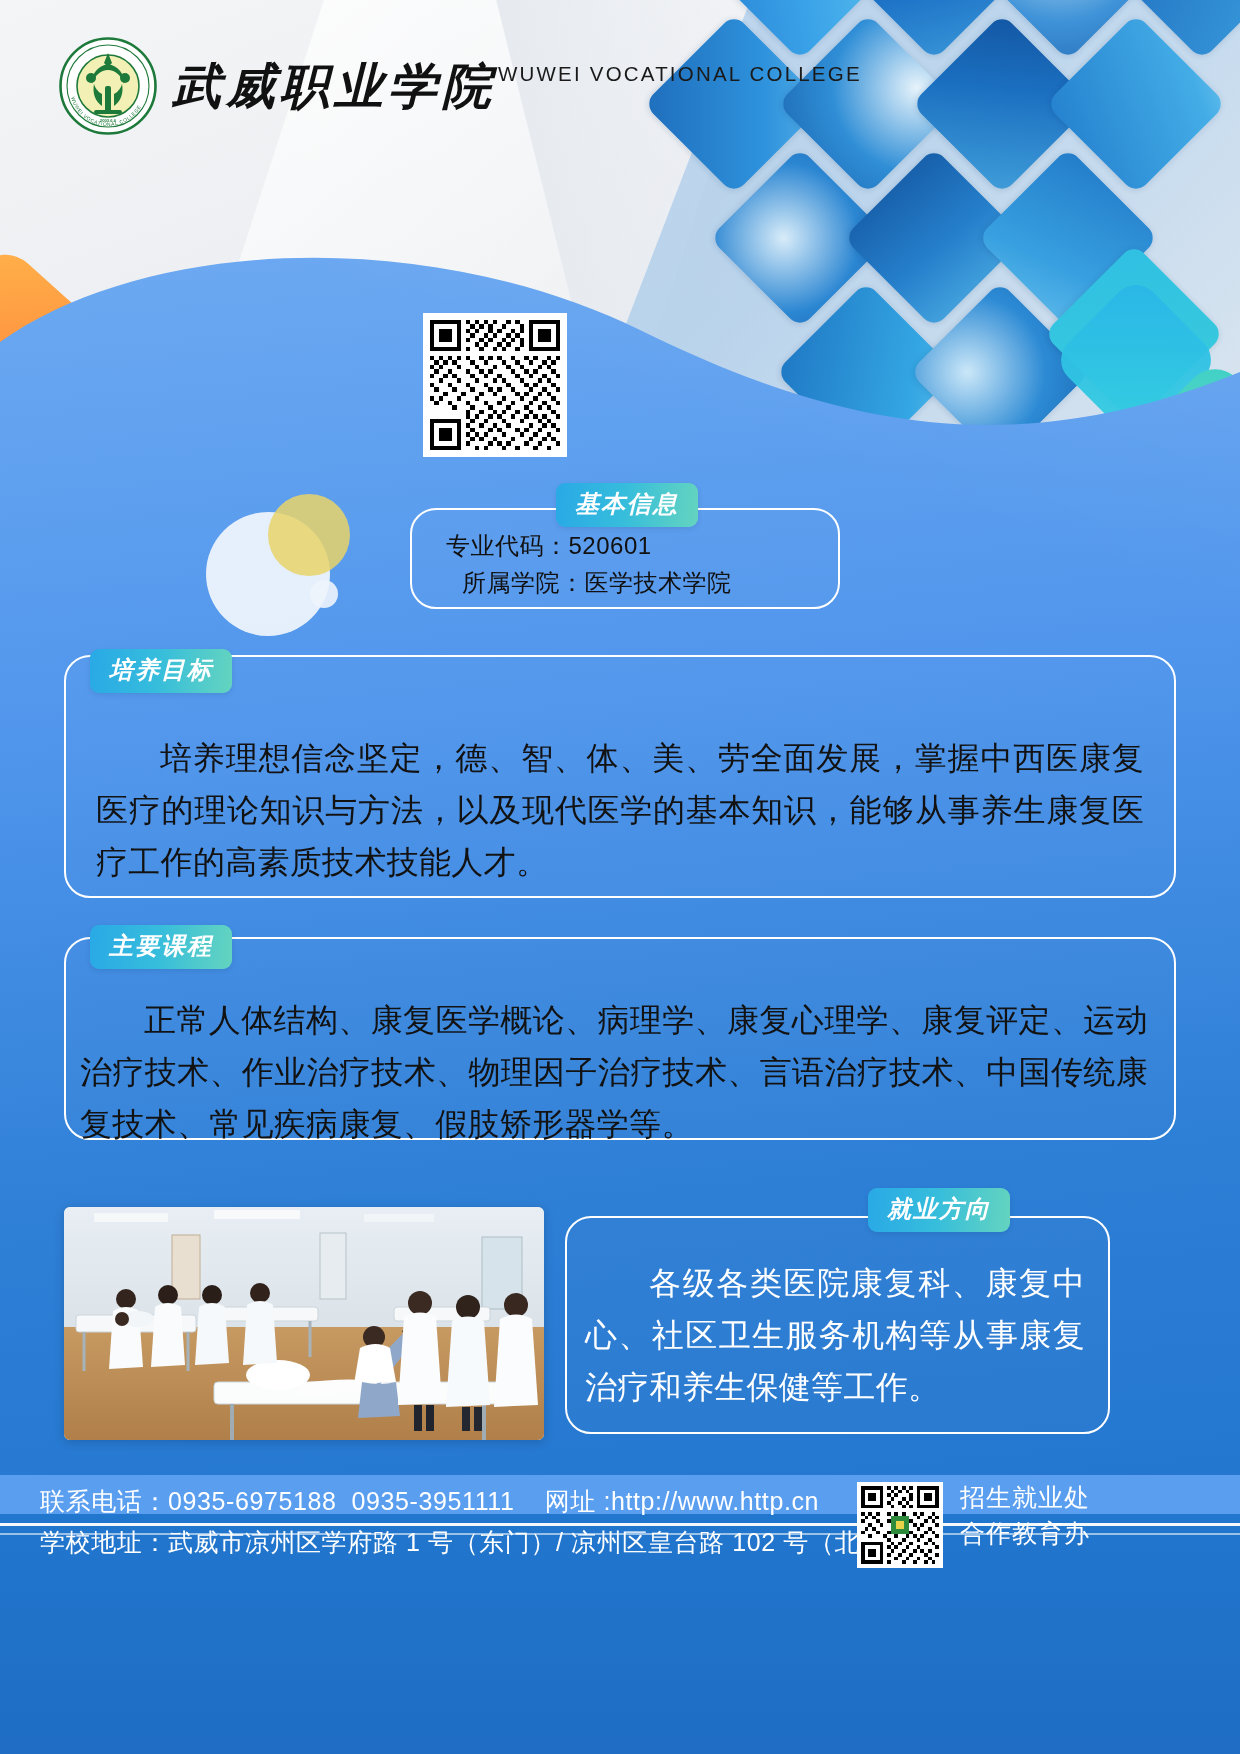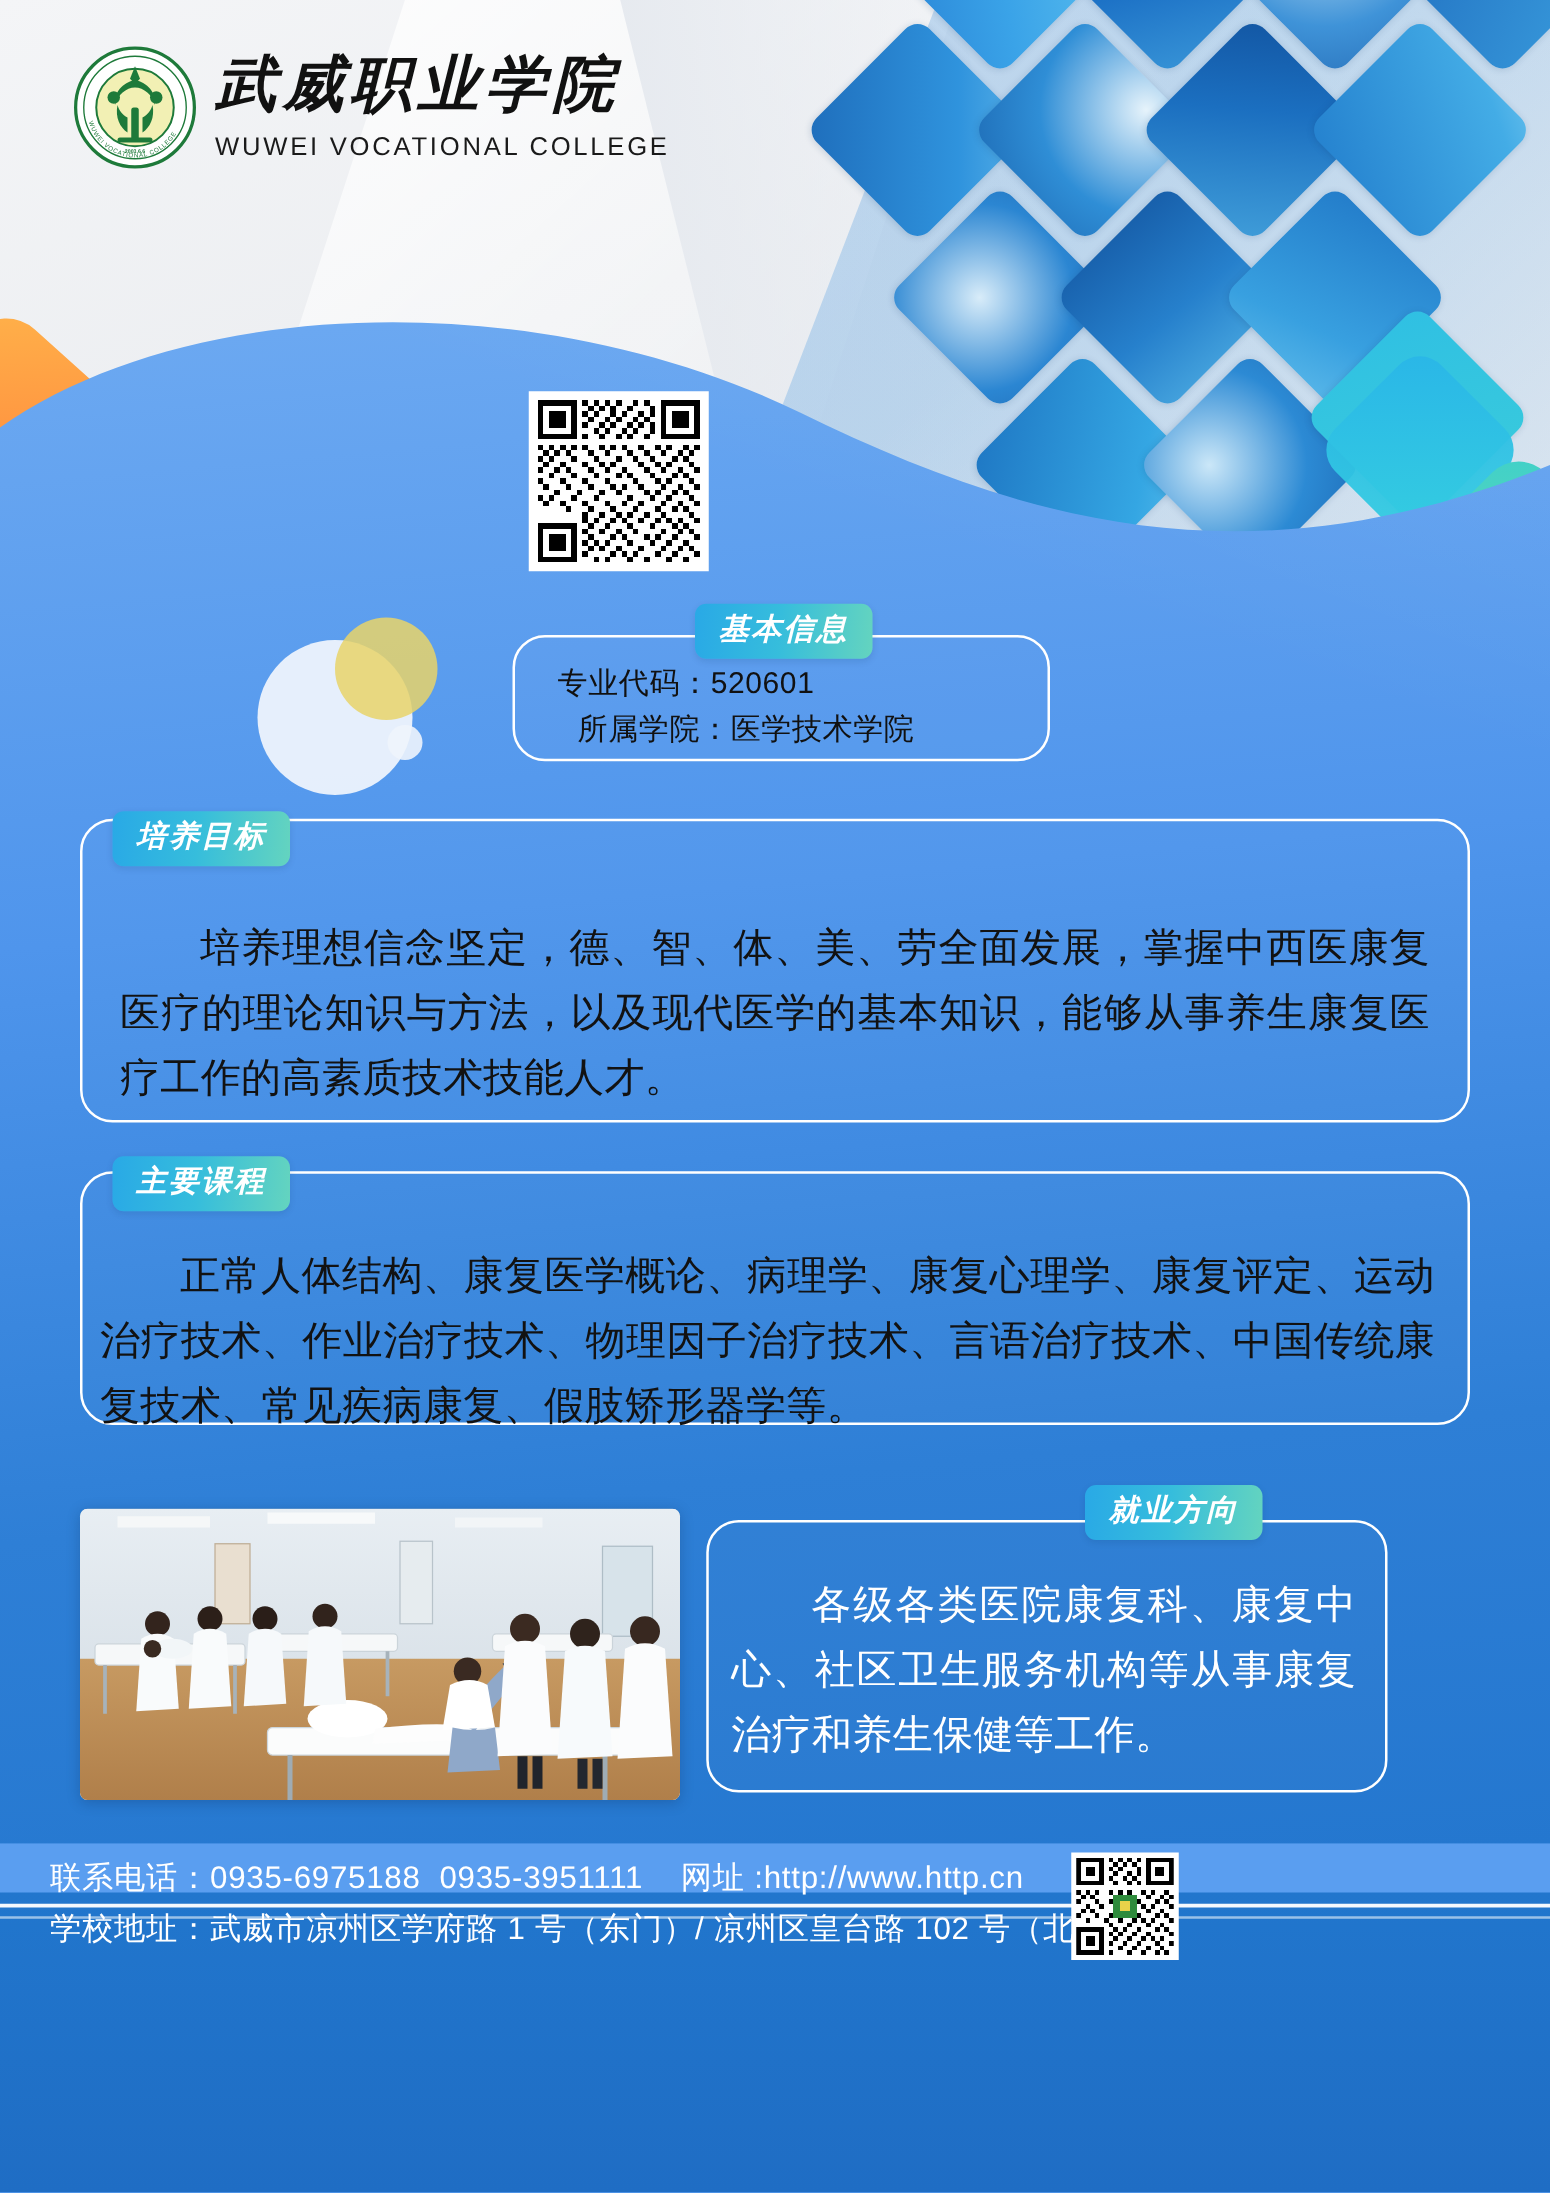--- a/index.html
+++ b/index.html
@@ -74,21 +74,21 @@
     background:linear-gradient(200deg,rgba(255,255,255,.12) 0%,rgba(255,255,255,0) 32%);
     clip-path: path("M0,342 C150,236 430,228 640,330 C820,418 1000,470 1240,372 L1240,1475 L0,1475 Z");
   }
 
   
   .circ { position:absolute; border-radius:50%; }
 
   
   .logo-wrap { position:absolute; left:58px; top:36px; display:flex; align-items:center; gap:14px; }
   .crest { width:100px; height:100px; position:relative; }
-  .logo-texts { display:flex; flex-direction:column; gap:14px; }
+  .logo-texts { display:flex; flex-direction:row; gap:2px; }
   .logo-cn {
     font-family:"Liberation Serif","DejaVu Serif",serif;
     font-size:49px; font-weight:700; font-style:italic; letter-spacing:5px;
     color:#111; line-height:1;
   }
   .logo-en {
     font-size:20.5px; letter-spacing:2.2px; color:#1a1a1a; font-weight:400;
     font-family:"Liberation Sans",sans-serif;
   }
 
@@ -472,14 +472,18 @@
         <path d="M8 17h1v1H8zM11 17h1v1h-1zM14 17h1v1h-1zM16 17h1v1h-1zM18 17h1v1h-1z"></path>
         <path d="M7 18h1v1H7zM10 18h1v1h-1zM13 18h1v1h-1zM17 18h1v1h-1zM20 18h1v1h-1z"></path>
         <path d="M9 19h1v1H9zM12 19h1v1h-1zM15 19h1v1h-1zM18 19h1v1h-1z"></path>
         <path d="M7 20h1v1H7zM11 20h1v1h-1zM14 20h1v1h-1zM17 20h1v1h-1zM19 20h1v1h-1z"></path>
       </g>
       <rect x="8" y="8" width="5" height="5" fill="#2e8b3c"></rect>
       <rect x="9.4" y="9.4" width="2.2" height="2.2" fill="#e8d24a"></rect>
     </svg>
   </div>
 
+  <div class="f-right">
+    <div>招生就业处</div>
+    <div>合作教育办</div>
+  </div>
 
 </div>
 
 </body></html>

